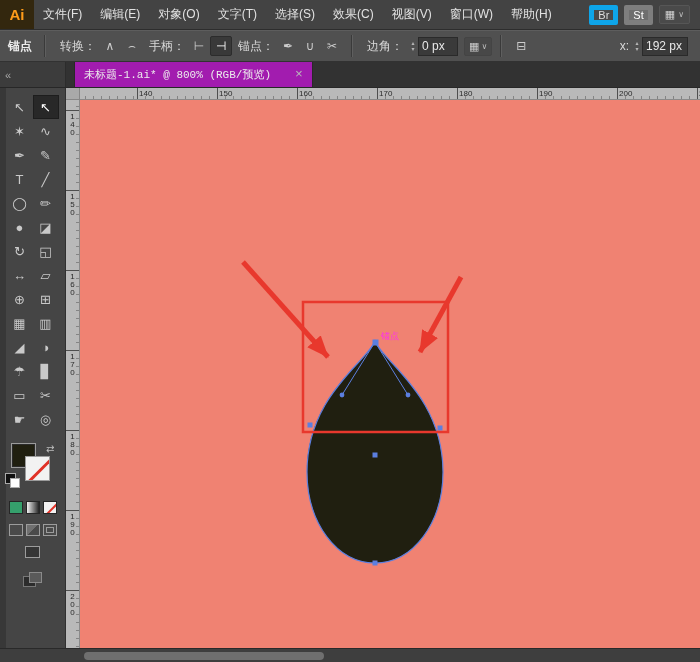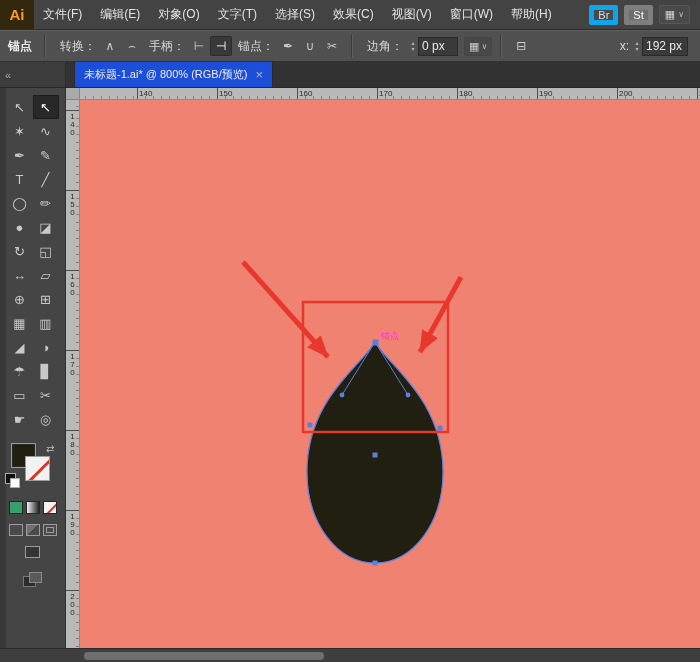--- a/index.html
+++ b/index.html
@@ -39,23 +39,23 @@
   input.field { background:#3a3a3a; border:1px solid #2a2a2a; color:#e8e8e8; font-size:12px;
     height:19px; padding:0 3px; width:40px; font-family:inherit; }
   .drop-btn { display:flex; align-items:center; gap:2px; margin-left:6px; padding:2px 4px;
     color:#c9c9c9; font-size:11px; border:1px solid #444; border-radius:2px; background:#484848; }
   .x-group { margin-left:auto; display:flex; align-items:center; margin-right:4px; }
   
   .tabbar { position:absolute; left:0; top:62px; right:0; height:26px; background:#323232;
     border-bottom:1px solid #272727; display:flex; align-items:stretch; }
   .dock-header { width:66px; background:#3c3c3c; border-right:1px solid #2c2c2c;
     display:flex; align-items:center; padding-left:5px; color:#a8a8a8; font-size:11px; }
-  .doc-tab { margin-left:8px; background:#1d4ed8; display:flex; align-items:center; gap:8px;
+  .doc-tab { margin-left:8px; background:#a21caf; display:flex; align-items:center; gap:24px;
     padding:0 9px; color:#ececec; font-size:11px; border-right:1px solid #292929;
-    border-left:1px solid #292929; }
+    border-left:1px solid #292929;font-family:Liberation Mono, monospace; }
   .tab-close { color:#b9b9b9; font-size:13px; line-height:1; }
   
   .toolbar { position:absolute; left:0; top:88px; width:66px; bottom:14px; background:#454545;
     border-right:1px solid #303030; box-shadow:inset 6px 0 0 #383838; overflow:hidden; }
   .tool-grid { margin:7px auto 0; width:52px; display:grid; grid-template-columns:26px 26px; }
   .tool { width:26px; height:24px; display:flex; align-items:center; justify-content:center;
     color:#c9c9c9; font-size:13px; }
   .tool.active { background:#282828; color:#fff; border:1px solid #1d1d1d; }
   .swatch-area { position:relative; height:48px; margin-top:12px; }
   .fill-swatch { position:absolute; left:11px; top:0; width:25px; height:25px;

